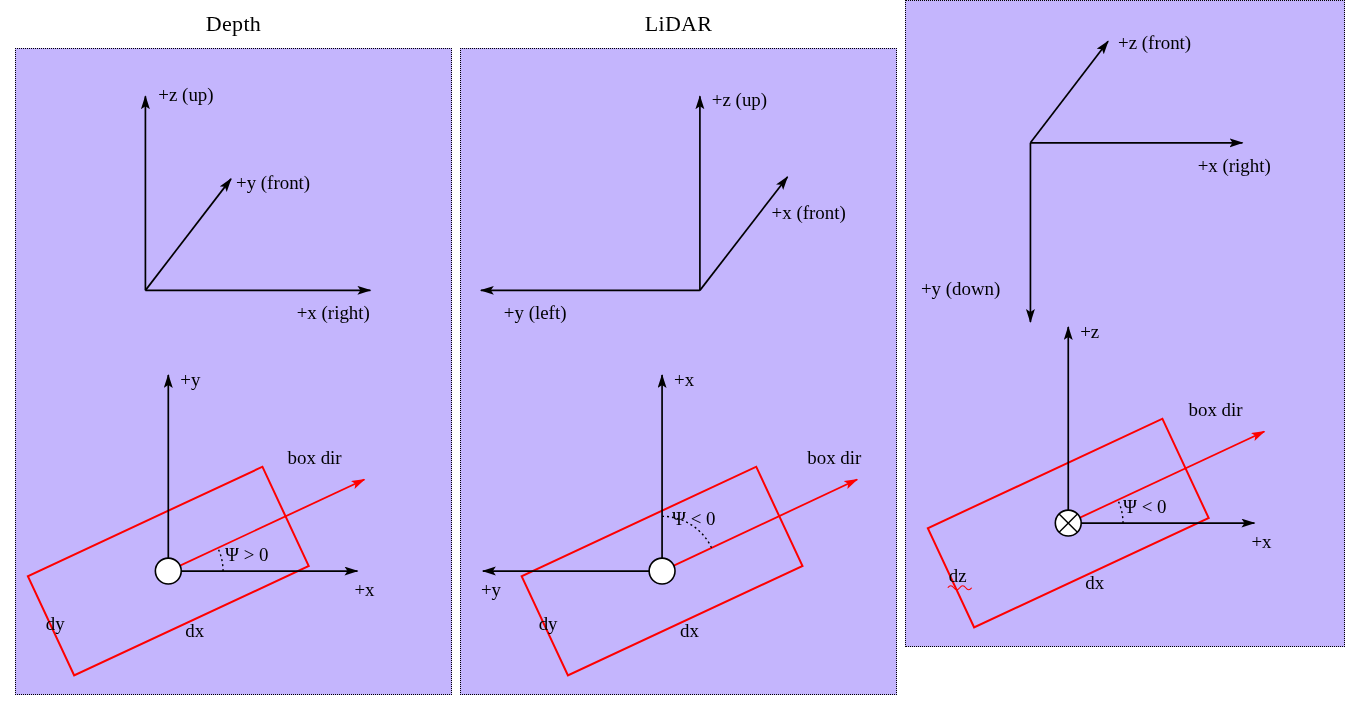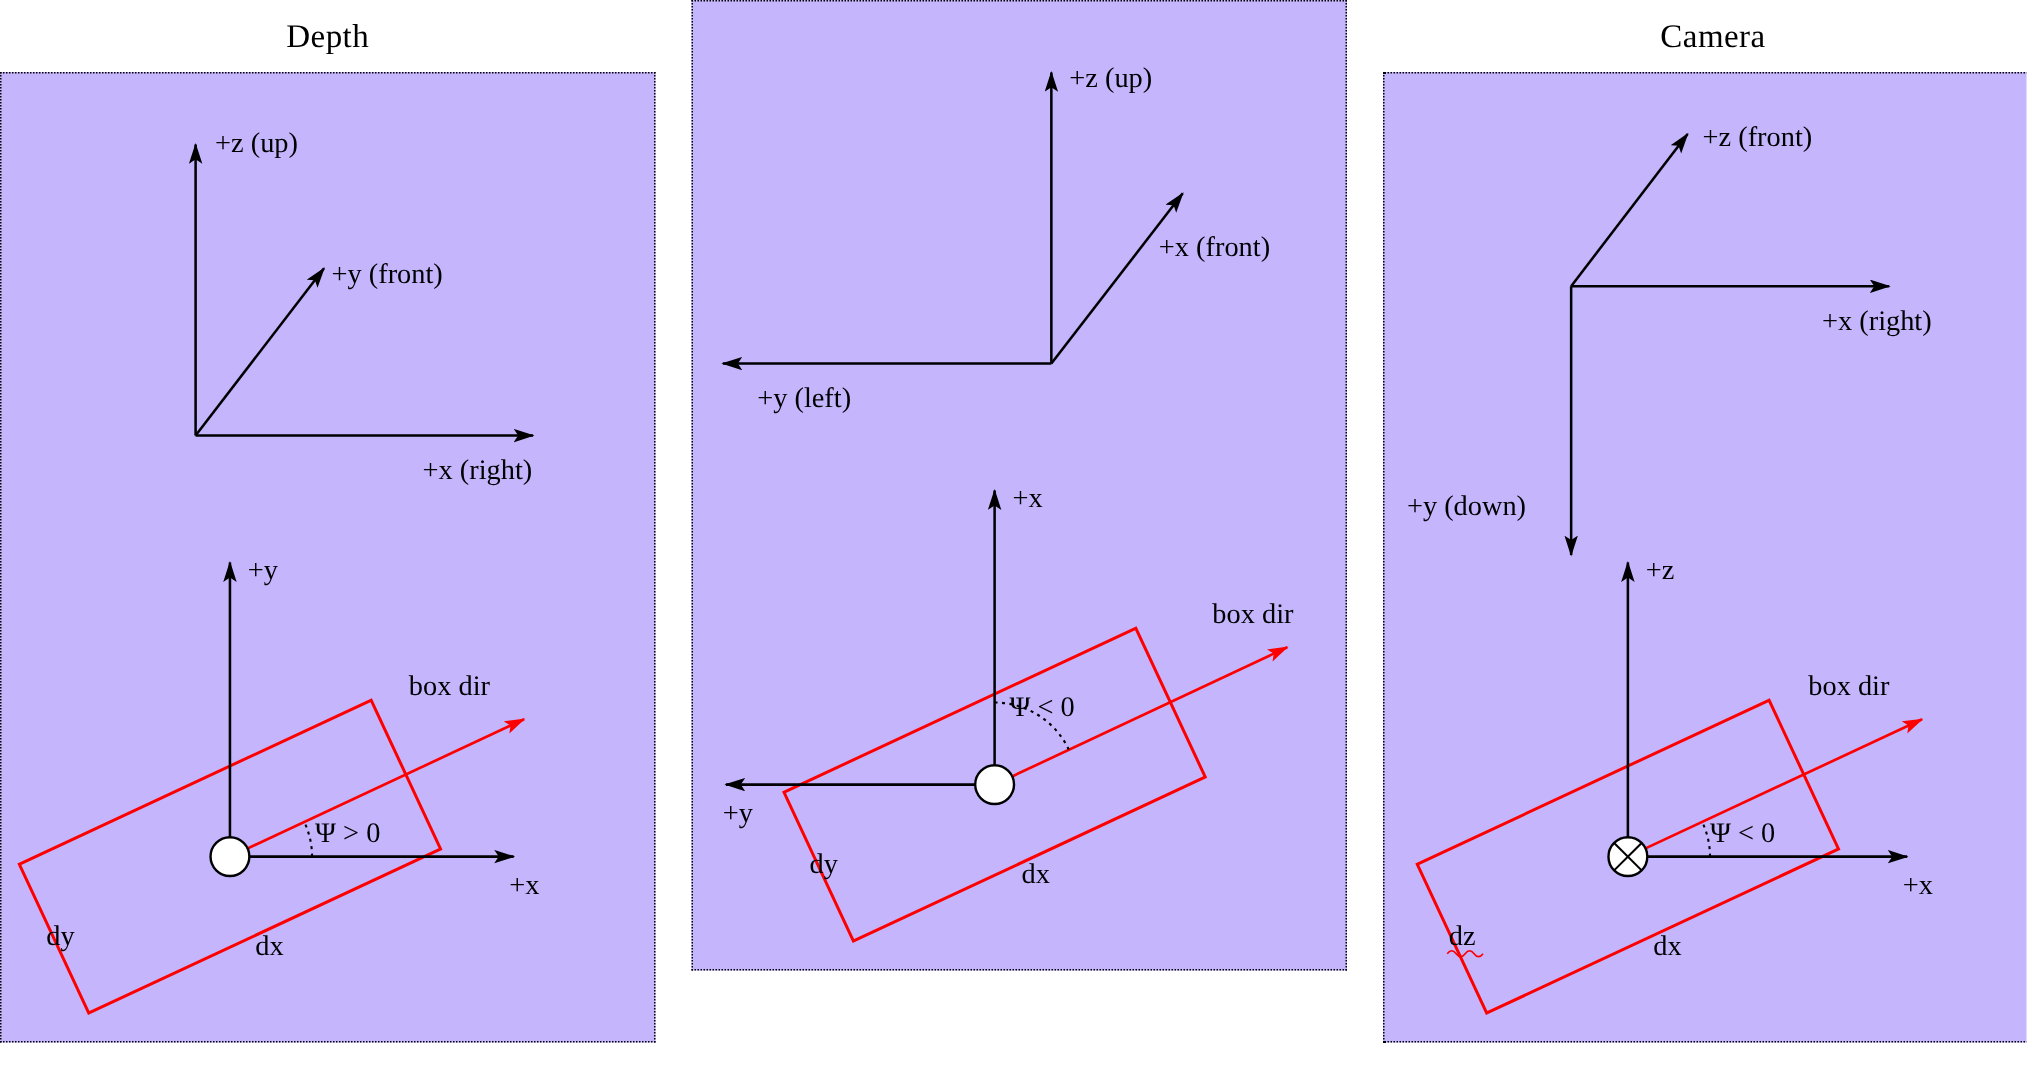--- a/index.html
+++ b/index.html
@@ -1,19 +1,19 @@
 <!DOCTYPE html>
 <html style="--axis-color: #000000; --box-color: #fe0000;"><head>
 <meta charset="utf-8">
 <style>
   :root { --axis-color:#000000; --box-color:#fe0000; }
   * { margin:0; padding:0; box-sizing:border-box; }
   html,body { width:1351px; height:713px; background:#ffffff; overflow:hidden;
               font-family:"Liberation Serif", serif; }
-  .figure { display:flex; padding-right:6px; gap:24px; }
+  .figure { display:flex; padding-left:15px; padding-right:6px; gap:8px; }
   .col { display:flex; flex-direction:column; }
   .panel-title { height:48px; display:flex; align-items:center; justify-content:center;
                  font-size:22px; color:#000; letter-spacing:.3px; }
   .panel { width:437px; height:647px; border:1.5px dotted #000; background:#c4b5fd; }
   .col:last-child .panel { width:440px; }
   svg.diagram { display:block; width:100%; height:100%; }
   svg text { font-family:"Liberation Serif", serif; font-size:19px; fill:#000; }
   .axis    { stroke:var(--axis-color); stroke-width:1.7; fill:none; }
   .boxline { stroke:var(--box-color);  stroke-width:2;   fill:none; }
   .boxdir  { stroke:var(--box-color);  stroke-width:1.8; fill:none; }
@@ -64,20 +64,21 @@
           <text x="300" y="416" text-anchor="middle">box dir</text>
           <text x="210" y="514">Ψ &gt; 0</text>
           <text x="30" y="583">dy</text>
           <text x="170" y="590">dx</text>
         </g>
       </svg>
     </div>
   </div>
 
   <div class="col">
+    <div class="panel-title">LiDAR</div>
     <div class="panel">
       <svg class="diagram" viewBox="0 0 437 647">
         <g>
           <line class="axis" x1="240" y1="242" x2="240" y2="47" marker-end="url(#ah-k)"></line>
           <line class="axis" x1="240" y1="242" x2="20" y2="242" marker-end="url(#ah-k)"></line>
           <line class="axis" x1="240" y1="242" x2="328" y2="128" marker-end="url(#ah-k)"></line>
           <text x="252" y="57">+z (up)</text>
           <text x="312" y="170">+x (front)</text>
           <text x="43" y="271">+y (left)</text>
         </g>
@@ -93,21 +94,20 @@
           <text x="375" y="416" text-anchor="middle">box dir</text>
           <text x="212" y="478">Ψ &lt; 0</text>
           <text x="78" y="583">dy</text>
           <text x="220" y="590">dx</text>
         </g>
       </svg>
     </div>
   </div>
 
   <div class="col">
-    <div class="panel-title">Camera</div>
     <div class="panel">
       <svg class="diagram" viewBox="0 0 440 647">
         <g>
           <line class="axis" x1="125" y1="142" x2="203" y2="40" marker-end="url(#ah-k)"></line>
           <line class="axis" x1="125" y1="142" x2="338" y2="142" marker-end="url(#ah-k)"></line>
           <line class="axis" x1="125" y1="142" x2="125" y2="322" marker-end="url(#ah-k)"></line>
           <text x="213" y="48">+z (front)</text>
           <text x="293" y="171">+x (right)</text>
           <text x="15" y="295">+y (down)</text>
         </g>

